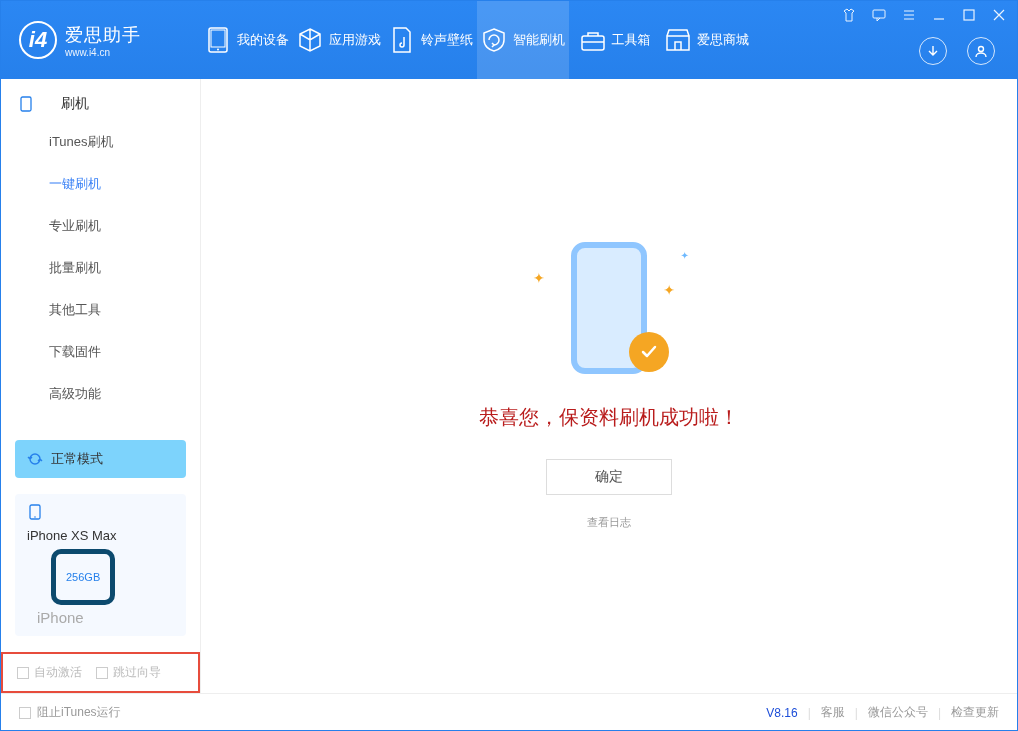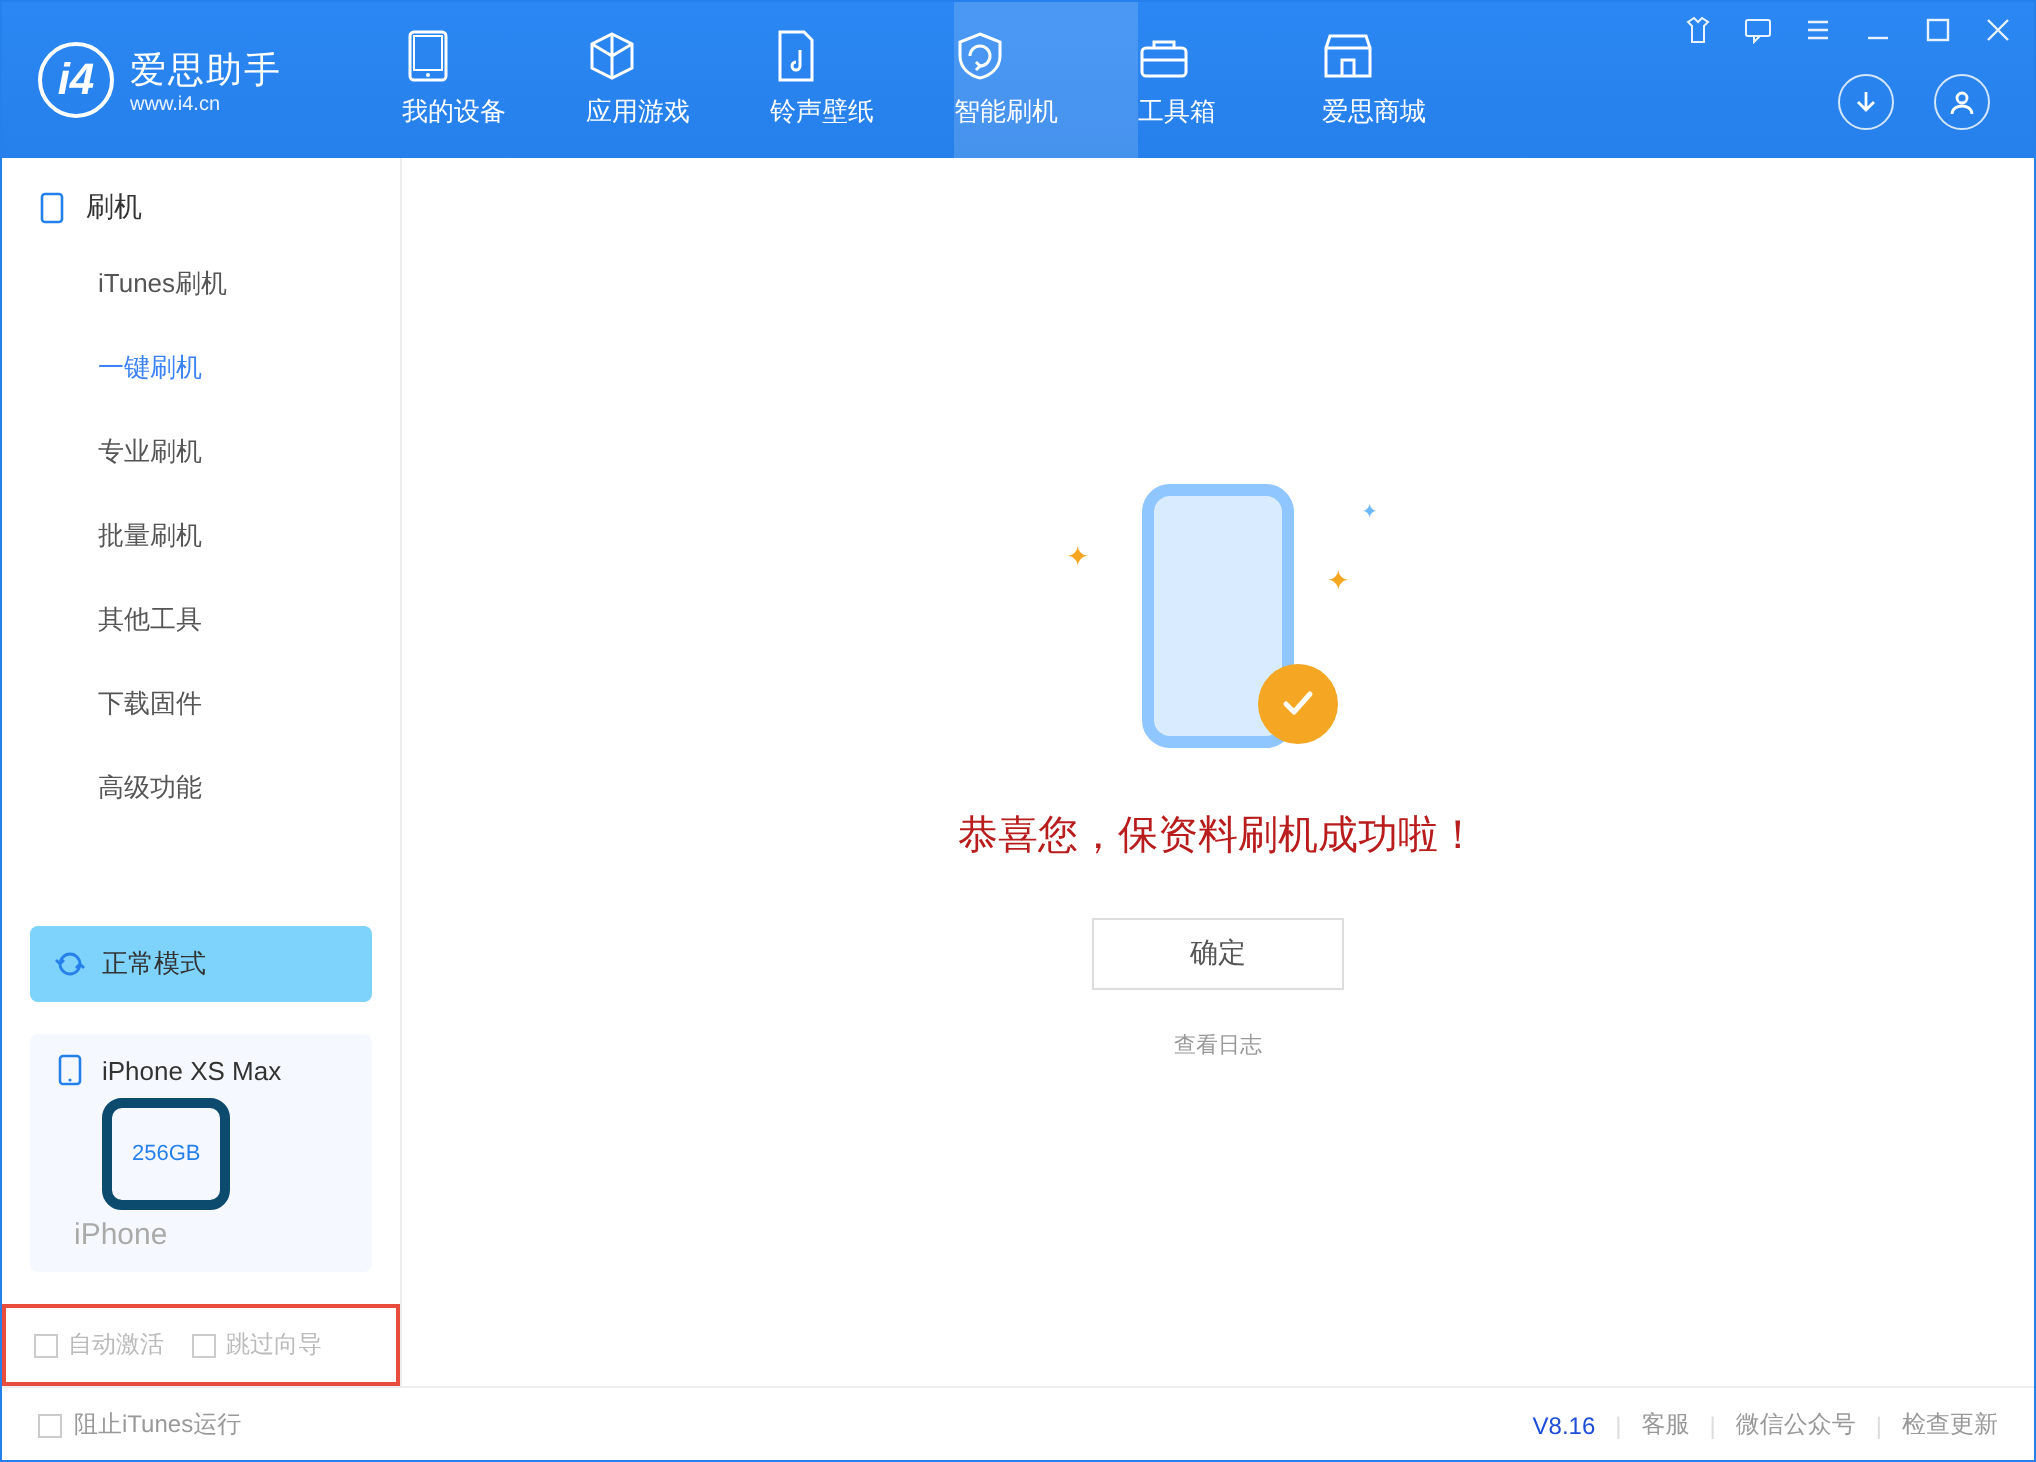--- a/index.html
+++ b/index.html
@@ -4,36 +4,36 @@
 <style>
 * { margin: 0; padding: 0; box-sizing: border-box; }
 body { font-family: "Microsoft YaHei", Arial, sans-serif; background: #fff; width: 1018px; height: 731px; overflow: hidden; border: 1px solid #2680eb; }
 .header { background: linear-gradient(to bottom, #2b87f3, #2680eb); height: 78px; display: flex; align-items: center; color: #fff; position: relative; }
 .logo-area { display: flex; align-items: center; padding: 0 18px; width: 200px; }
 .logo-icon { width: 38px; height: 38px; border-radius: 50%; border: 2px solid #fff; display: flex; align-items: center; justify-content: center; font-weight: bold; font-size: 22px; font-style: italic; }
 .logo-text { margin-left: 8px; }
 .logo-title { font-size: 18px; font-weight: 500; letter-spacing: 1px; }
 .logo-url { font-size: 10px; opacity: 0.9; }
 .tabs { display: flex; height: 78px; }
-.tab { width: 92px; display: flex; flex-direction: column; justify-content: center; cursor: pointer; font-size: 13px; gap: 6px; position: relative; }
+.tab { width: 92px; display: flex; align-items: center; justify-content: center; cursor: pointer; font-size: 13px; gap: 6px; position: relative; }
 .tab.active { background: rgba(255,255,255,0.15); }
 .tab-icon { width: 26px; height: 26px; display: flex; align-items: center; justify-content: center; }
 .window-controls { position: absolute; top: 6px; right: 10px; display: flex; gap: 14px; align-items: center; }
 .wc-item { width: 16px; height: 16px; cursor: pointer; opacity: 0.9; display: flex; align-items: center; justify-content: center; }
 .header-right-icons { position: absolute; bottom: 14px; right: 22px; display: flex; gap: 20px; }
 .hr-icon { width: 28px; height: 28px; border: 1.5px solid rgba(255,255,255,0.8); border-radius: 50%; display: flex; align-items: center; justify-content: center; cursor: pointer; }
 .body-area { display: flex; height: 614px; }
 .sidebar { width: 200px; border-right: 1px solid #eee; display: flex; flex-direction: column; background: #fff; }
-.sb-section-title { display: flex; align-items: center; gap: 10px; padding: 16px 18px 8px 18px; color: #333; font-size: 14px; font-weight: 500; }
+.sb-section-title { display: flex; align-items: center; gap: 28px; padding: 16px 18px 8px 18px; color: #333; font-size: 14px; font-weight: 500; }
 .sb-section-icon { width: 14px; height: 14px; display: flex; align-items: center; justify-content: center; }
 .sb-item { padding: 12px 18px 12px 48px; font-size: 13px; color: #555; cursor: pointer; }
 .sb-item.active { color: #3b82f6; }
 .sb-spacer { flex: 1; }
 .device-box { margin: 8px 14px; padding: 10px 12px; background: #f5f9ff; border-radius: 4px; font-size: 13px; }
-.device-row { display: flex; align-items: center; gap: 8px; }
+.device-row { display: flex; align-items: flex-start; gap: 8px; flex-direction: column; }
 .device-icon { width: 16px; height: 16px; color: #2680eb; display: flex; align-items: center; justify-content: center; }
 .device-name { color: #333; font-weight: 500; }
 .capacity-badge { display: inline-block; margin-top: 6px; margin-left: 24px; border: 5px solid #0c4a6e; color: #2680eb; border-radius: 10px; padding: 17px 10px; font-size: 11px; }
 .device-sub { margin-left: 10px; margin-top: 4px; color: #aaa; font-size: 15px; }
 .mode-box { margin: 8px 14px; padding: 10px 12px; background: #7dd3fc; border-radius: 4px; font-size: 13px; display: flex; align-items: center; gap: 8px; color: #333; }
 .checkbox-row { margin: 8px 0 0 0; padding: 10px 14px; display: flex; gap: 14px; font-size: 12px; color: #bbb; border: 2px solid #e74c3c; }
 .checkbox-item { display: flex; align-items: center; gap: 5px; cursor: pointer; }
 .cb-box { width: 12px; height: 12px; border: 1px solid #ccc; }
 .content { flex: 1; position: relative; background: #fff; display: flex; flex-direction: column; align-items: center; justify-content: center; }
 .success-illustration { width: 140px; height: 140px; position: relative; margin-bottom: 22px; }

